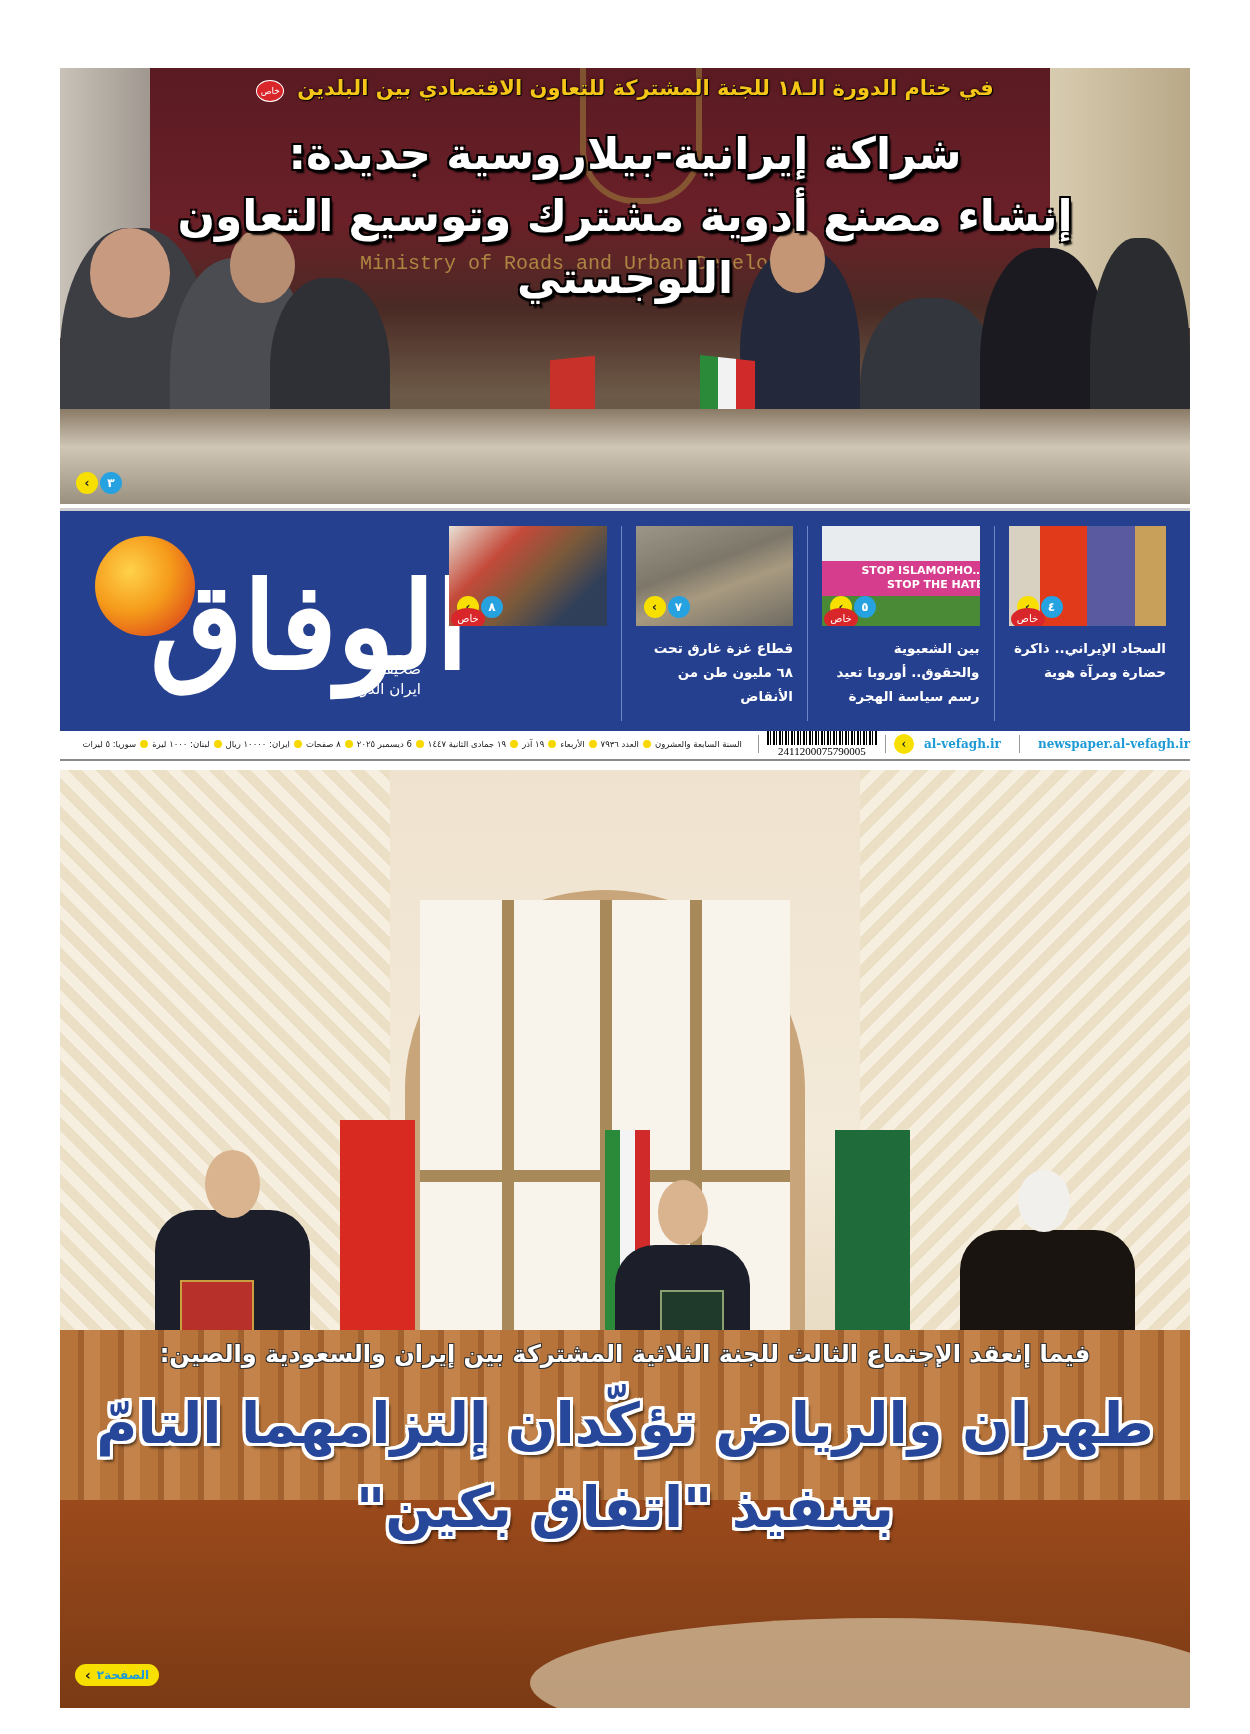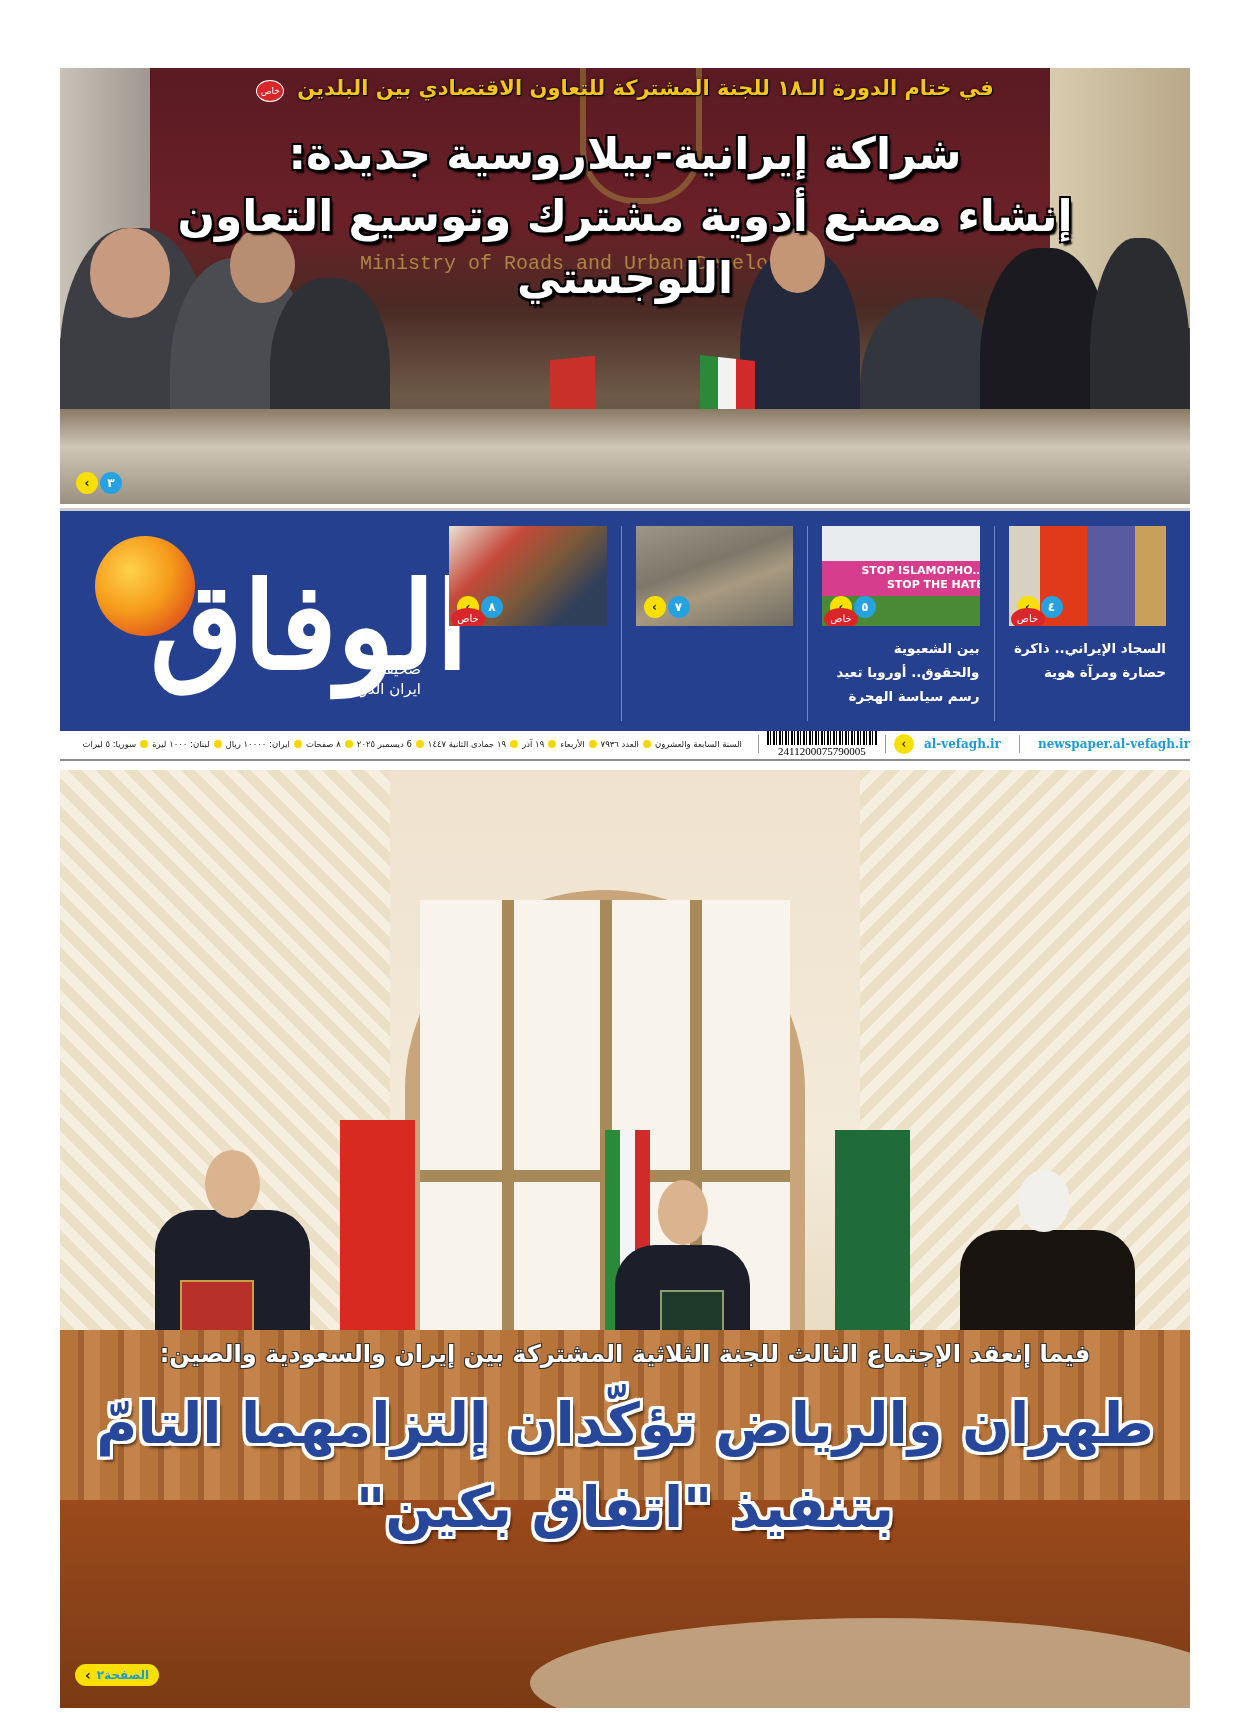--- a/index.html
+++ b/index.html
@@ -145,20 +145,21 @@
       </div>
       <div class="title">بين الشعبوية والحقوق.. أوروبا تعيد رسم سياسة الهجرة</div>
     </div>
     <div class="teaser">
       <div class="thumb t2">
         <div class="badges">
           <div class="circ y">‹</div>
           <div class="circ b">٧</div>
         </div>
       </div>
+      <div class="title">قطاع غزة غارق تحت ٦٨ مليون طن من الأنقاض</div>
     </div>
     <div class="teaser">
       <div class="thumb t1">
         <div class="badges">
           <div class="circ y">‹</div>
           <div class="circ b">٨</div>
         </div>
         <div class="khas">خاص</div>
       </div>
     </div>

